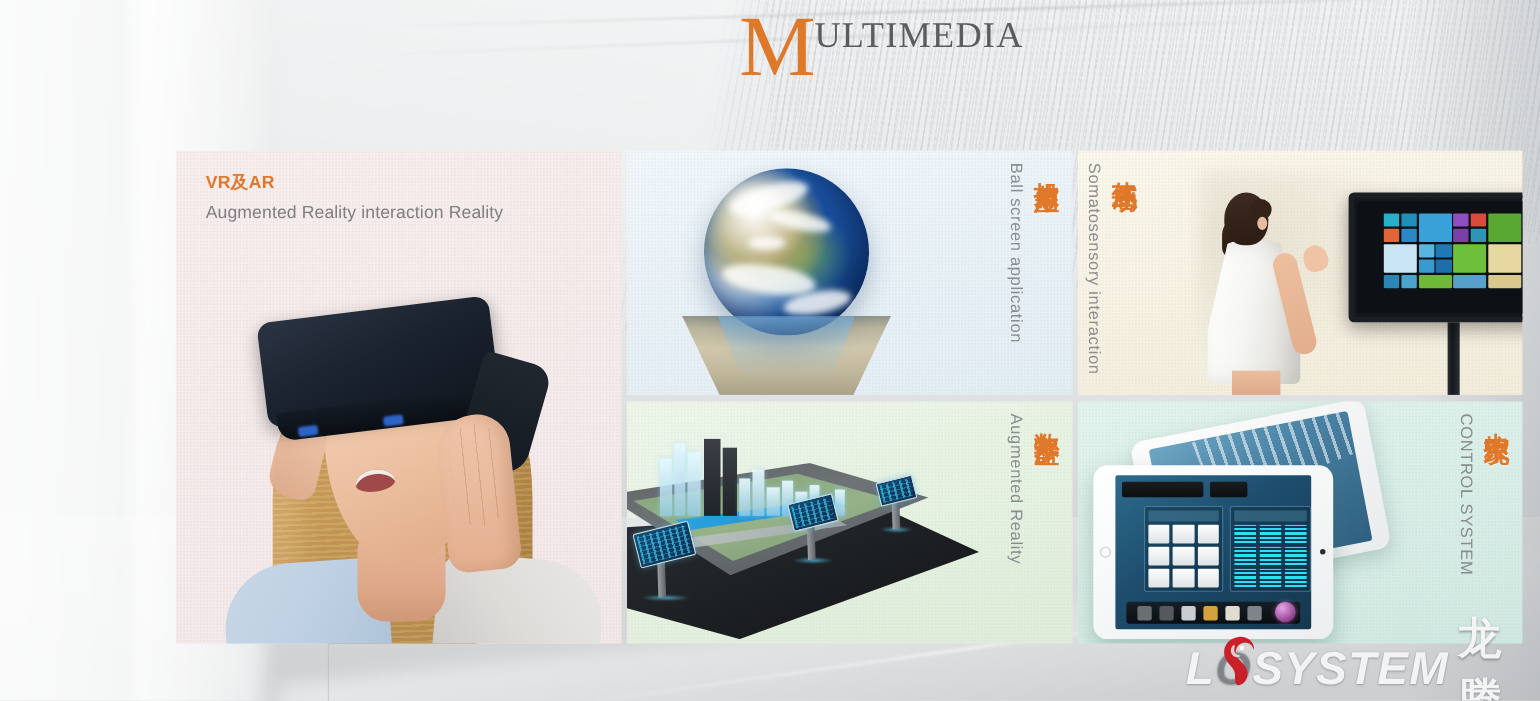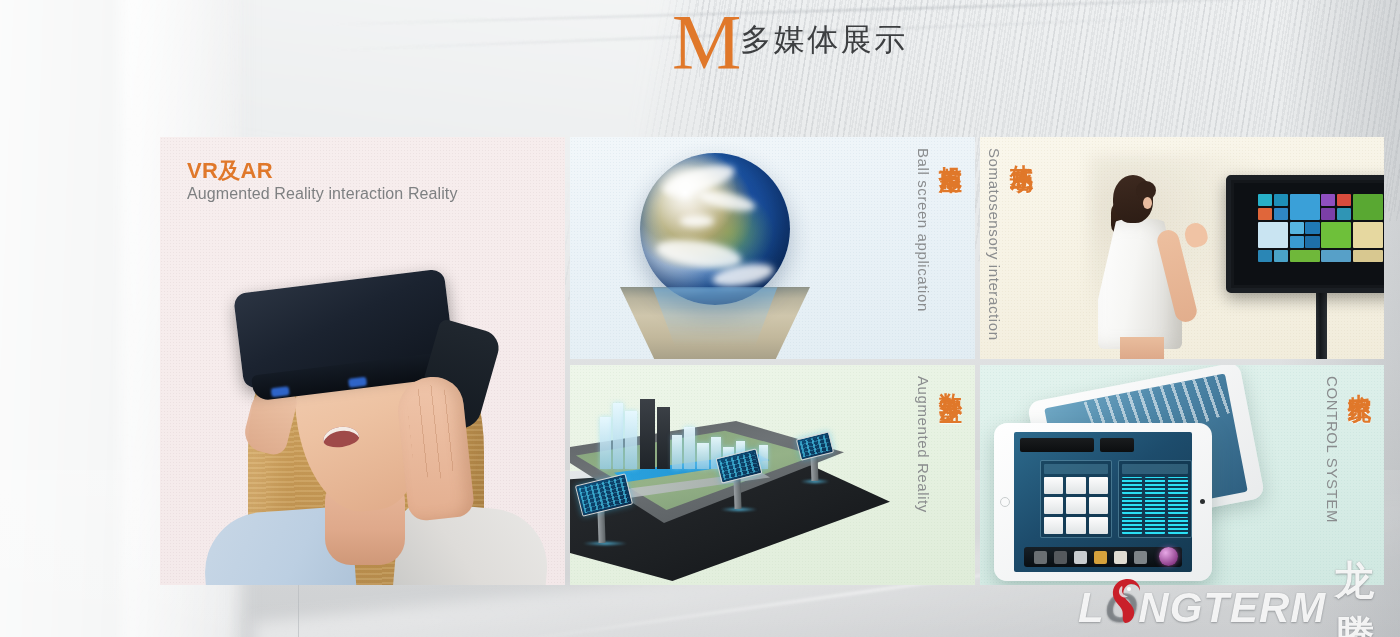--- a/index.html
+++ b/index.html
@@ -145,21 +145,21 @@
     left:0; top:0; width:405px; height:448px;
     background:linear-gradient(160deg,#f7eeee 0%, #f6ecec 40%, #f3e8e9 100%);
   }
   #p-vr::after{
     content:""; position:absolute; inset:0;
     background-image:radial-gradient(rgba(190,170,172,.30) .6px, transparent .7px);
     background-size:3px 3px; opacity:.55;
   }
   .vr-title{
     position:absolute; left:27px; top:19px; z-index:4;
-    font-size:22px; font-weight:700; color:#e0782a;
+    font-size:16px; font-weight:700; color:#e0782a;
     letter-spacing:.3px;
   }
   .vr-sub{
     position:absolute; left:27px; top:48px; z-index:4;
     font-size:16px; color:#7e8082; letter-spacing:.1px;
   }
   
   .vr-photo{ position:absolute; left:30px; top:102px; width:352px; height:346px; z-index:3; }
   .vr-hair{
     position:absolute; left:58px; top:48px; width:236px; height:300px;
@@ -559,21 +559,21 @@
   <div class="bg-floor"></div>
   <div class="bg-floor-diag"></div>
   <div class="bg-floor-line"></div>
   <div class="bg-vert"></div>
   <div class="bg-shadow-r"></div>
 </div>
 
 <div id="title">
   <div class="t-m">M</div>
   <div class="t-right">
-    <div class="t-cn">多媒体展示</div>
+    <div class="t-en">ULTIMEDIA</div>
   </div>
 </div>
 
 <div id="grid">
 
   <div class="panel" id="p-vr">
     <div class="vr-title">VR及AR</div>
     <div class="vr-sub">Augmented Reality interaction Reality</div>
     <div class="vr-photo">
       <div class="vr-hair"></div>
@@ -754,21 +754,21 @@
 
     <div class="vcap" style="right:8px;">
       <span class="cn">中控系统</span>
       <span class="en">CONTROL SYSTEM</span>
     </div>
   </div>
 
 </div>
 
 <div id="logo">
-  <div class="logo-word"><span>L</span><span class="logo-o">O</span><span>NGTERM</span>
+  <div class="logo-word"><span>L</span><span class="logo-o">O</span><span>SYSTEM</span>
     <svg class="logo-dragon" viewBox="0 0 34 46">
       <path d="M17 1 C8 2 3 9 4 17 C5 24 11 27 13 32 C15 37 12 42 16 45 C22 45 26 39 25 33 C24 26 17 23 15 18 C13 13 16 7 22 6 C27 6 30 9 31 13 C32 7 26 0 17 1 Z" fill="#c9202a"></path>
       <path d="M13 8 C10 10 9 14 11 17 C13 20 17 20 19 18 C16 18 13 16 13 13 C13 11 14 9 13 8 Z" fill="#e8eaec" opacity=".85"></path>
       <circle cx="20" cy="11" r="2" fill="#ffffff"></circle>
     </svg>
   </div>
   <div class="logo-cn">龙腾</div>
 </div>
 
 </body></html>

